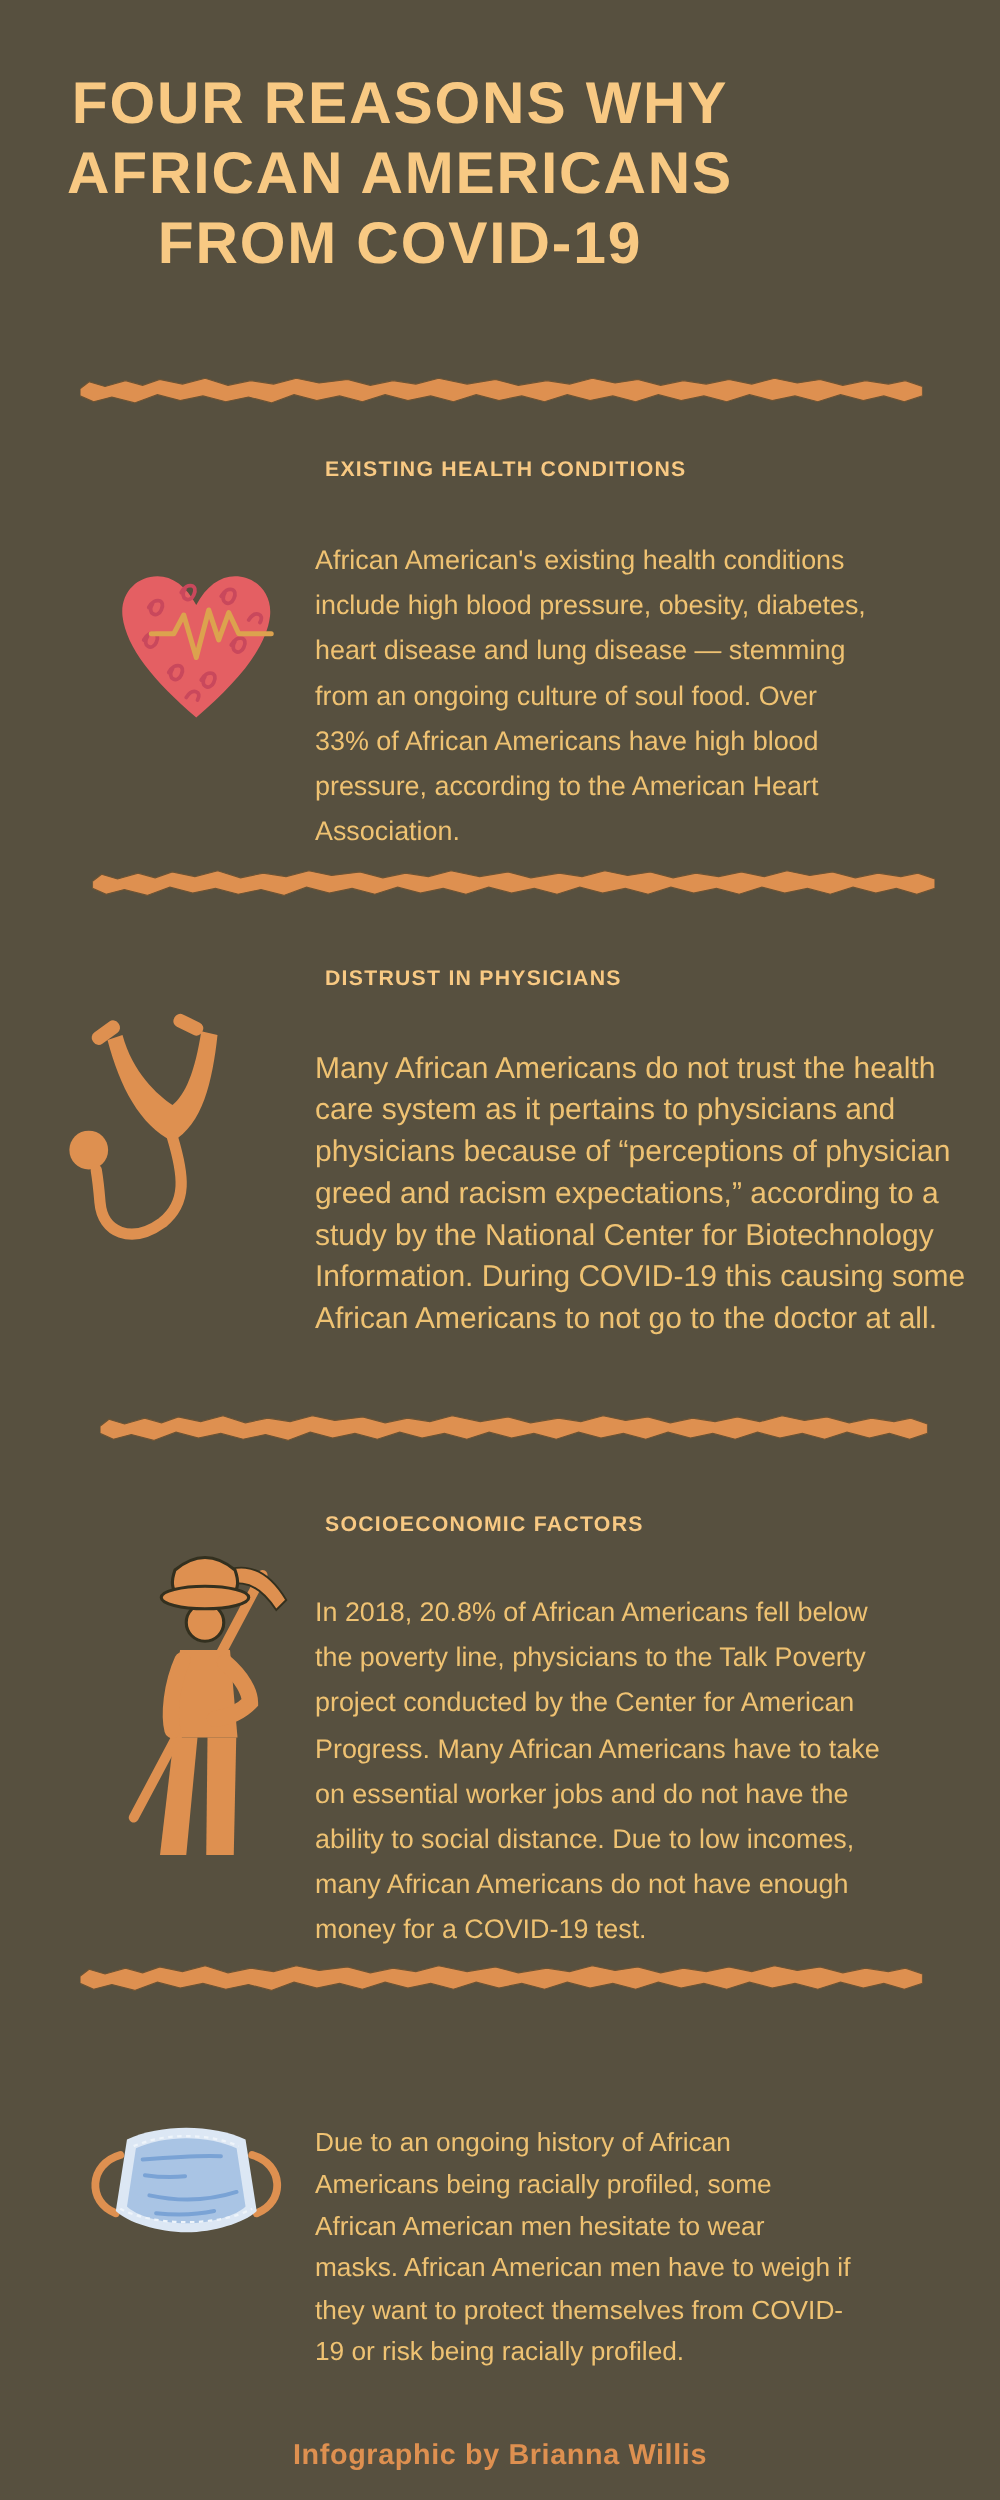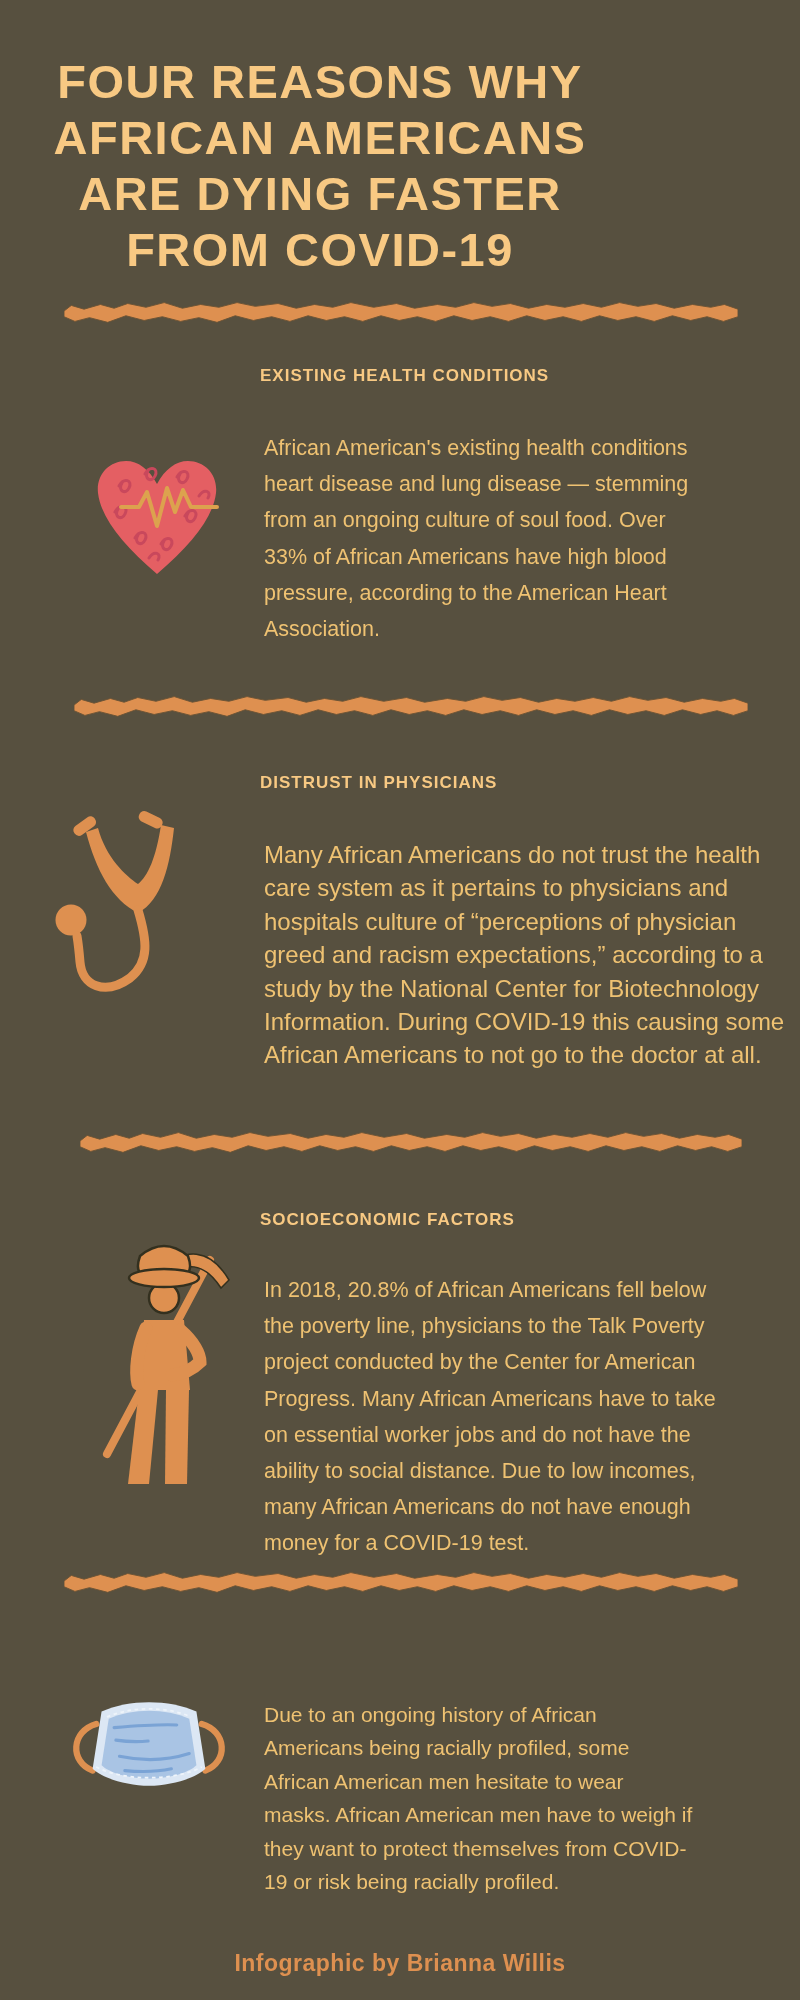--- a/index.html
+++ b/index.html
@@ -14,40 +14,39 @@
     letter-spacing:1.5px;margin:0;
   }
   .tline{display:block;white-space:nowrap;}
   .divider{position:absolute;height:32px;}
   .sec-head{
     position:absolute;left:260px;margin:0;
     color:var(--gold,#F8C983);font-weight:bold;font-size:17px;letter-spacing:1px;
     white-space:nowrap;
   }
   .sec-body{
-    position:absolute;left:264px;margin:0;
+    position:absolute;left:252px;margin:0;
     color:var(--body-gold,#EFC272);
   }
   .body-lg{font-size:21.5px;line-height:36.2px;}
   .body-md{font-size:24px;line-height:33.4px;}
   .icon{position:absolute;}
   .footer{
     position:absolute;top:1950px;left:0;width:800px;text-align:center;margin:0;
     color:var(--accent,#DE9050);font-weight:bold;font-size:23px;letter-spacing:.5px;
   }
 </style>
 </head>
 <body>
 
 <div class="canvas">
 
   <h1 class="title">
       <span class="tline">FOUR REASONS WHY</span>
       <span class="tline">AFRICAN AMERICANS</span>
-      <span class="tline">ARE DYING FASTER</span>
       <span class="tline">FROM COVID-19</span>
     </h1>
 
   <svg class="divider" style="top:296px;left:64px;width:674px" viewBox="0 0 740 34" preserveAspectRatio="none">
     <path style="fill:var(--accent);stroke:#6B5335;stroke-width:1" d="M0,16 L8,10 22,14 40,9 55,13 70,8 90,12 110,7 130,13 150,9 170,12 190,7 210,11 235,8 255,13 275,9 295,12 315,7 340,12 365,8 385,13 410,9 430,12 450,7 470,11 490,8 510,13 530,9 550,12 570,8 590,12 610,7 630,11 650,8 670,13 690,9 710,12 725,9 740,14
          L740,22 724,27 706,22 688,26 668,21 648,27 628,22 608,26 588,21 568,27 548,22 528,26 508,21 488,27 468,22 448,26 428,21 408,27 388,22 368,26 348,21 328,27 308,22 288,26 268,21 248,27 228,22 208,26 188,21 168,28 148,23 128,27 108,22 88,26 68,21 48,28 28,23 12,27 0,22 Z"></path>
   </svg>
 
   <h2 class="sec-head" style="top:366px">EXISTING HEALTH CONDITIONS</h2>
 
@@ -64,20 +63,21 @@
         <path d="M74,100 c5,-9 14,-6 10,2 c-3,7 -12,3 -7,-5"></path>
         <path d="M62,114 c5,-8 13,-5 9,2"></path>
         <path d="M112,52 c5,-8 13,-5 9,2"></path>
       </g>
       <polyline style="fill:none;stroke:var(--ekg-gold);stroke-width:4;stroke-linejoin:round;stroke-linecap:round" points="34,63 52,63 60,48 70,82 80,44 88,68 96,46 104,63 130,63"></polyline>
     </svg>
   </div>
 
   <p class="sec-body body-lg" style="top:430px;width:520px">
       <span class="tline">African American's existing health conditions</span>
+      <span class="tline">include high blood pressure, obesity, diabetes,</span>
       <span class="tline">heart disease and lung disease — stemming</span>
       <span class="tline">from an ongoing culture of soul food. Over</span>
       <span class="tline">33% of African Americans have high blood</span>
       <span class="tline">pressure, according to the American Heart</span>
       <span class="tline">Association.</span>
     </p>
 
   <svg class="divider" style="top:690px;left:74px;width:674px" viewBox="0 0 740 34" preserveAspectRatio="none">
     <path style="fill:var(--accent);stroke:#6B5335;stroke-width:1" d="M0,16 L8,10 22,14 40,9 55,13 70,8 90,12 110,7 130,13 150,9 170,12 190,7 210,11 235,8 255,13 275,9 295,12 315,7 340,12 365,8 385,13 410,9 430,12 450,7 470,11 490,8 510,13 530,9 550,12 570,8 590,12 610,7 630,11 650,8 670,13 690,9 710,12 725,9 740,14
          L740,22 724,27 706,22 688,26 668,21 648,27 628,22 608,26 588,21 568,27 548,22 528,26 508,21 488,27 468,22 448,26 428,21 408,27 388,22 368,26 348,21 328,27 308,22 288,26 268,21 248,27 228,22 208,26 188,21 168,28 148,23 128,27 108,22 88,26 68,21 48,28 28,23 12,27 0,22 Z"></path>
@@ -93,21 +93,21 @@
         <path d="M36,22 C46,60 62,90 88,103 C112,90 120,55 124,18 L111,15 C106,48 98,66 88,74 C76,66 56,48 48,18 Z"></path>
         <circle cx="21" cy="110" r="15.5"></circle>
       </g>
       <path style="fill:none;stroke:var(--accent);stroke-width:9;stroke-linecap:round" d="M88,100 C97,130 100,152 80,168 C55,186 32,176 30,152 C29,140 28,132 27,126"></path>
     </svg>
   </div>
 
   <p class="sec-body body-md" style="top:838px;width:520px">
       <span class="tline">Many African Americans do not trust the health</span>
       <span class="tline">care system as it pertains to physicians and</span>
-      <span class="tline">hospitals culture of “perceptions of physician</span>
+      <span class="tline">physicians because of “perceptions of physician</span>
       <span class="tline">greed and racism expectations,” according to a</span>
       <span class="tline">study by the National Center for Biotechnology</span>
       <span class="tline">Information. During COVID-19 this causing some</span>
       <span class="tline">African Americans to not go to the doctor at all.</span>
     </p>
 
   <svg class="divider" style="top:1126px;left:80px;width:662px" viewBox="0 0 740 34" preserveAspectRatio="none">
     <path style="fill:var(--accent);stroke:#6B5335;stroke-width:1" d="M0,16 L8,10 22,14 40,9 55,13 70,8 90,12 110,7 130,13 150,9 170,12 190,7 210,11 235,8 255,13 275,9 295,12 315,7 340,12 365,8 385,13 410,9 430,12 450,7 470,11 490,8 510,13 530,9 550,12 570,8 590,12 610,7 630,11 650,8 670,13 690,9 710,12 725,9 740,14
          L740,22 724,27 706,22 688,26 668,21 648,27 628,22 608,26 588,21 568,27 548,22 528,26 508,21 488,27 468,22 448,26 428,21 408,27 388,22 368,26 348,21 328,27 308,22 288,26 268,21 248,27 228,22 208,26 188,21 168,28 148,23 128,27 108,22 88,26 68,21 48,28 28,23 12,27 0,22 Z"></path>
   </svg>

